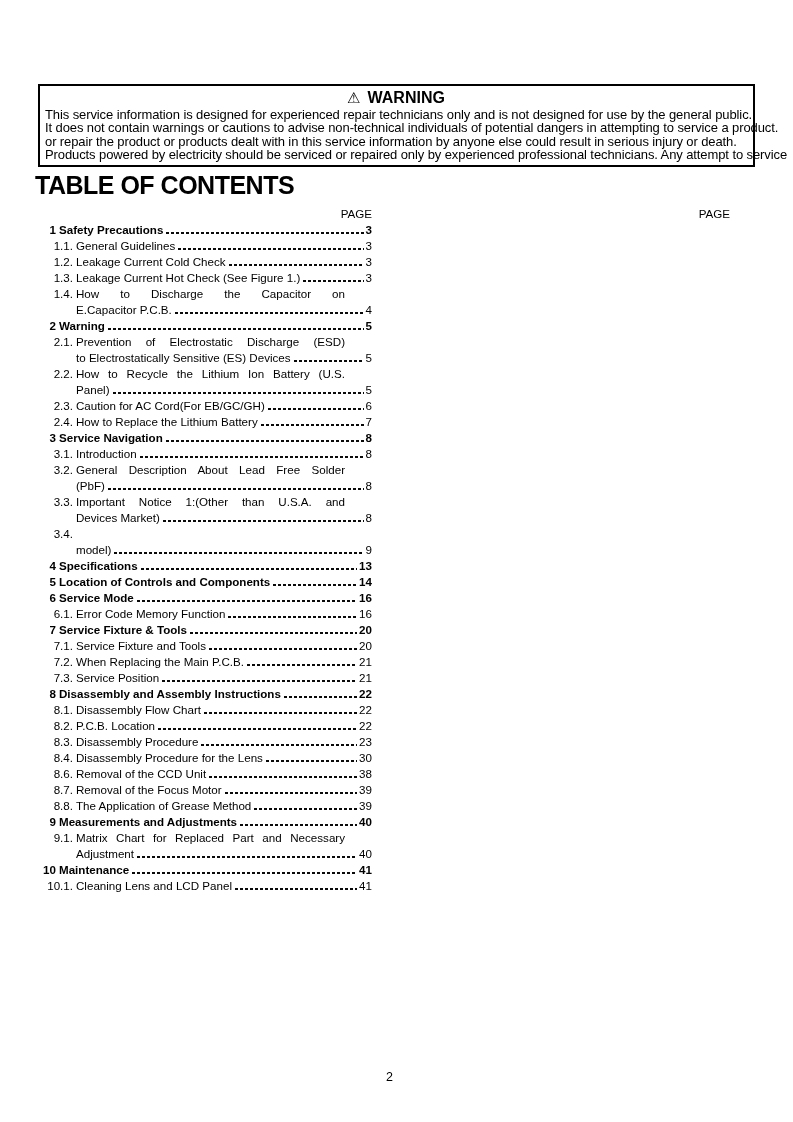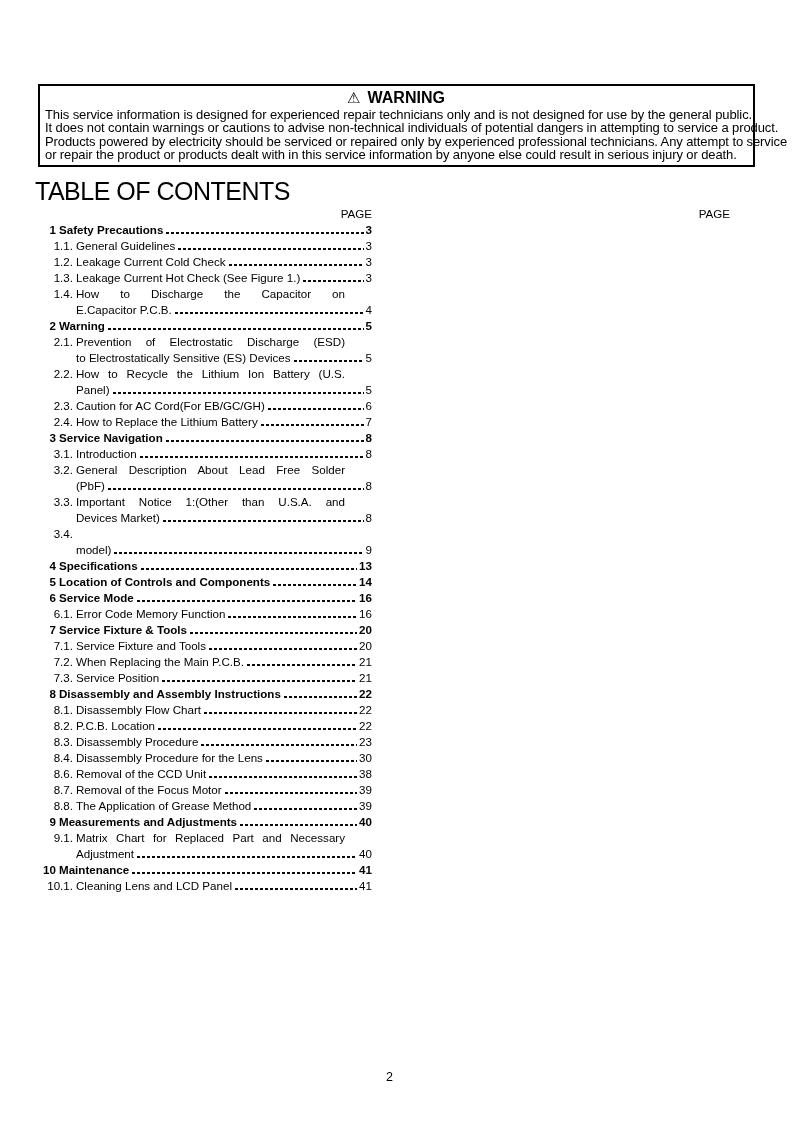--- a/index.html
+++ b/index.html
@@ -20,22 +20,22 @@
   }
   .warning-title {
     display:flex; justify-content:center; align-items:center; gap:7px;
     font-weight:bold; font-size:16px; line-height:21px;
   }
   .warning-title .w-icon { font-weight:normal; font-size:15px; line-height:21px; }
   .warning-body { font-size:13px; line-height:13.3px; letter-spacing:-0.1px; white-space:nowrap; }
 
   
   .toc-heading {
-    position:absolute; left:35px; top:177px; margin:0;
-    font-size:25px; font-weight:normal; letter-spacing:-0.5px;
+    position:absolute; left:35px; top:171px; margin:0;
+    font-size:25px; font-weight:bold; letter-spacing:-0.5px;
     white-space:nowrap;
   }
   .page-header-right {
     position:absolute; left:650px; top:206px; width:80px;
     text-align:right; font-size:11.6px; line-height:16px;
   }
 
   
   .toc-col {
     position:absolute; left:40px; top:206px; width:332px;
@@ -68,22 +68,22 @@
 <body>
 
 <div class="warning-box">
   <div class="warning-title">
     <span class="w-icon">⚠</span>
     <span>WARNING</span>
   </div>
   <div class="warning-body">
     <div>This service information is designed for experienced repair technicians only and is not designed for use by the general public.</div>
     <div>It does not contain warnings or cautions to advise non-technical individuals of potential dangers in attempting to service a product.</div>
+    <div>or repair the product or products dealt with in this service information by anyone else could result in serious injury or death.</div>
     <div>Products powered by electricity should be serviced or repaired only by experienced professional technicians. Any attempt to service</div>
-    <div>or repair the product or products dealt with in this service information by anyone else could result in serious injury or death.</div>
   </div>
 </div>
 
 <h1 class="toc-heading">TABLE OF CONTENTS</h1>
 
 <div class="page-header-right">PAGE</div>
 
 <div class="toc-col">
   <div class="page-header-left">PAGE</div>
   <div id="toc-list">

